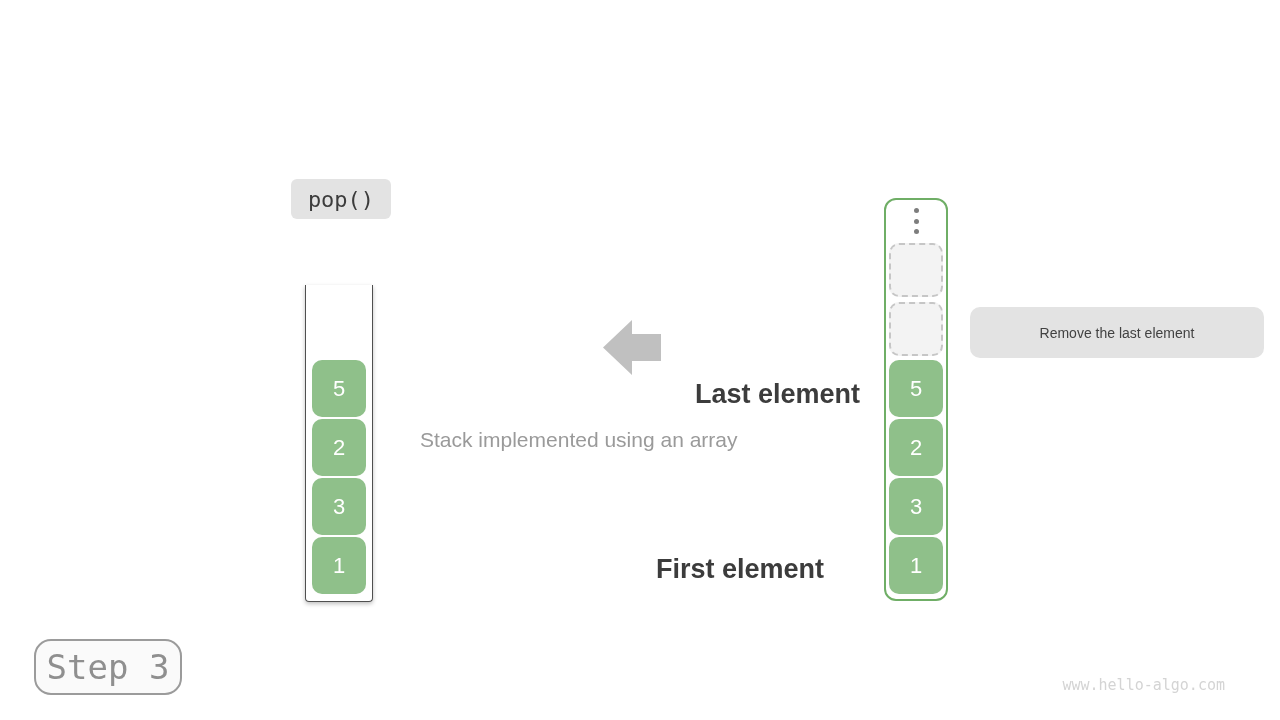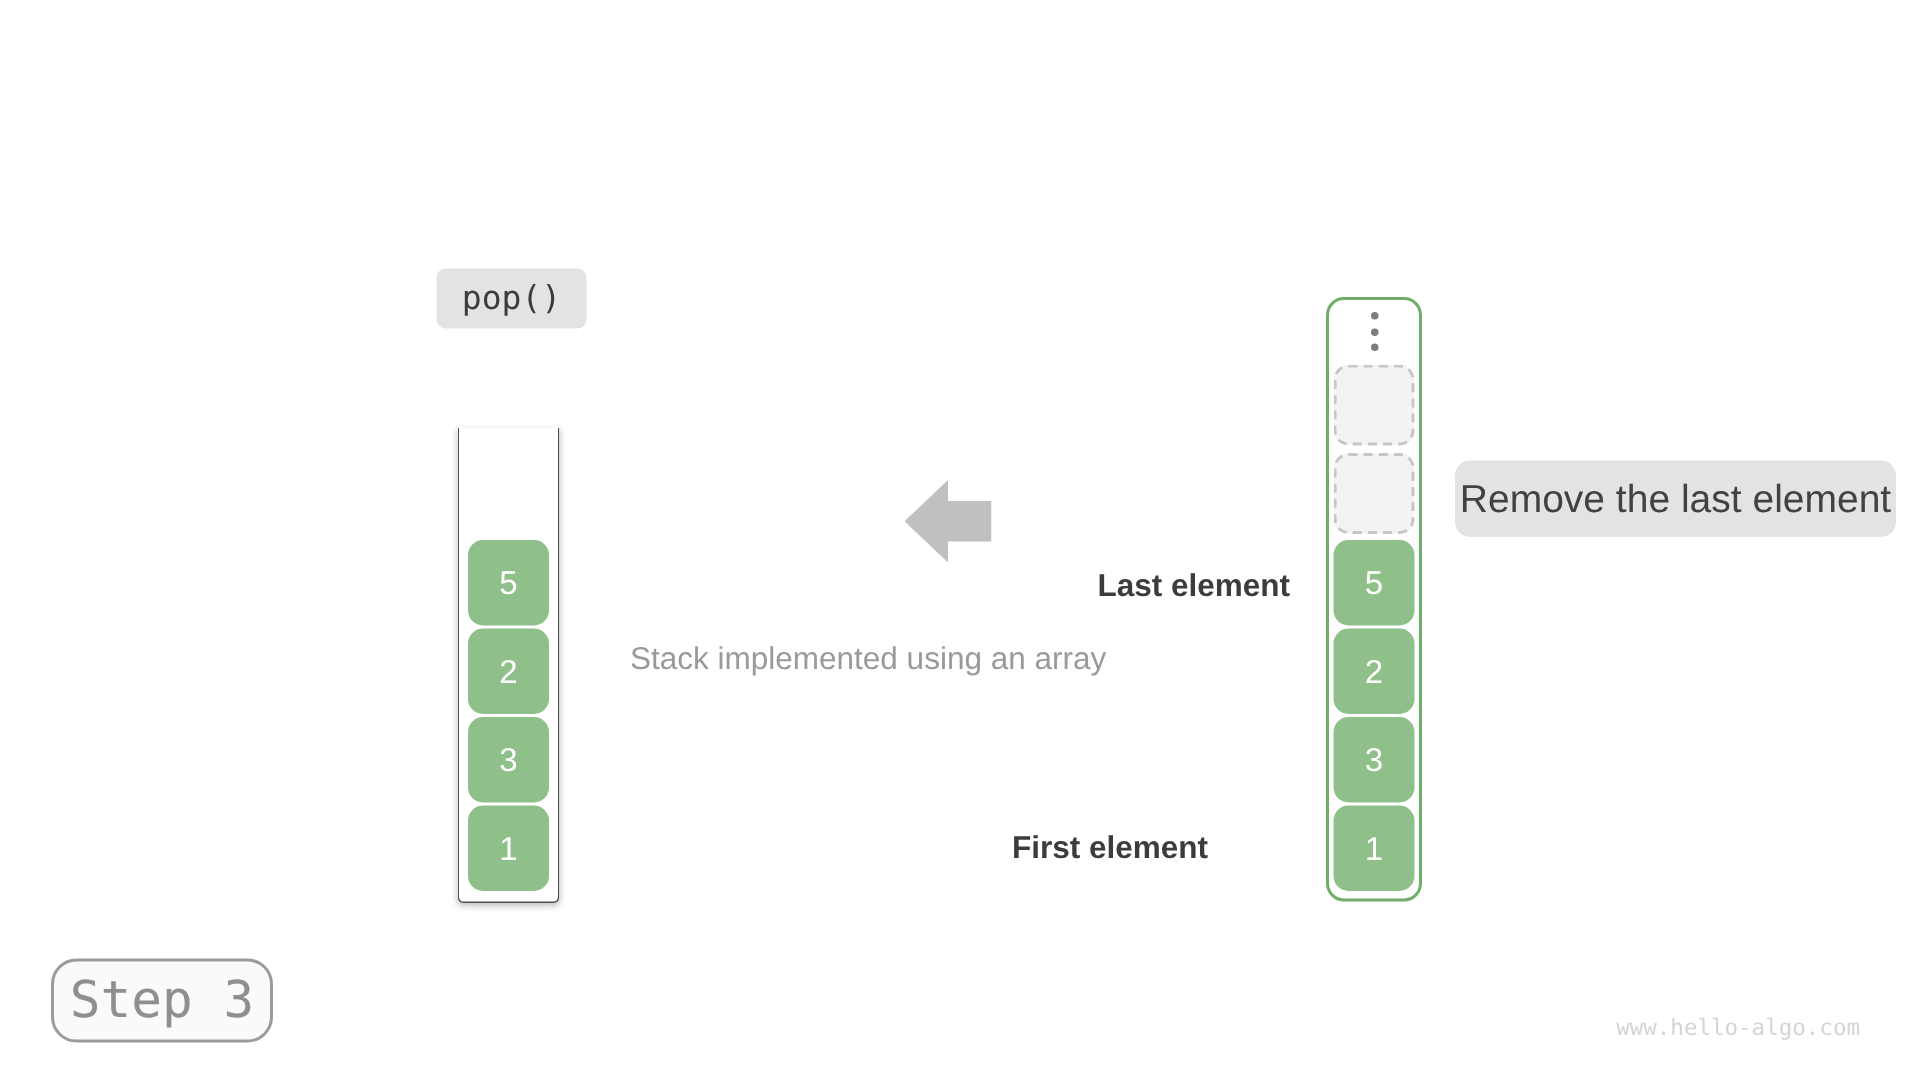--- a/index.html
+++ b/index.html
@@ -82,21 +82,21 @@
     left: 603px;
     top: 320px;
   }
 
   
   .label-bold {
     position: absolute;
     left: 620px;
     width: 240px;
     text-align: right;
-    font-size: 21px;
+    font-size: 27px;
     font-weight: 700;
     color: var(--dark-text);
   }
   .label-bold.last { top: 379px; }
   .label-bold.first { top: 554px; text-align: center; }
   .caption {
     position: absolute;
     left: 420px;
     top: 428px;
     width: 440px;
@@ -144,21 +144,21 @@
   
   .remove-label {
     position: absolute;
     left: 970px;
     top: 307px;
     width: 294px;
     height: 51px;
     background: var(--gray-box);
     border-radius: 10px;
     color: #424242;
-    font-size: 26px;
+    font-size: 14px;
     display: flex;
     align-items: center;
     justify-content: center;
   }
 
   
   .step-button {
     position: absolute;
     left: 34px;
     top: 639px;
@@ -173,21 +173,21 @@
     font-size: 34px;
     font-weight: 400;
     display: flex;
     align-items: center;
     justify-content: center;
   }
 
   
   .watermark {
     position: absolute;
-    right: 40px;
+    right: 55px;
     top: 676px;
     font-family: "DejaVu Sans Mono", monospace;
     font-size: 15px;
     color: var(--watermark);
   }
 </style>
 </head>
 <body>
 
 <div class="canvas">

